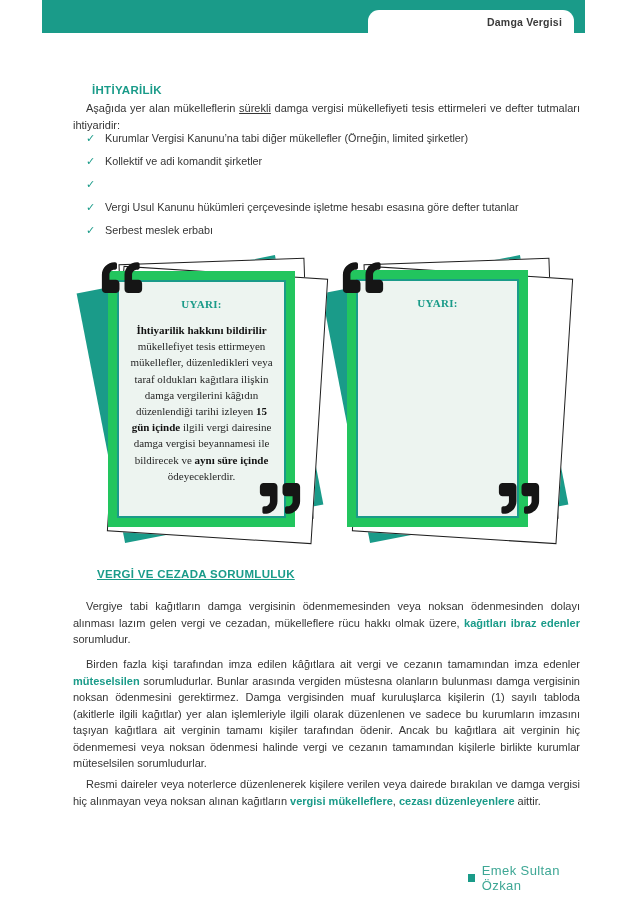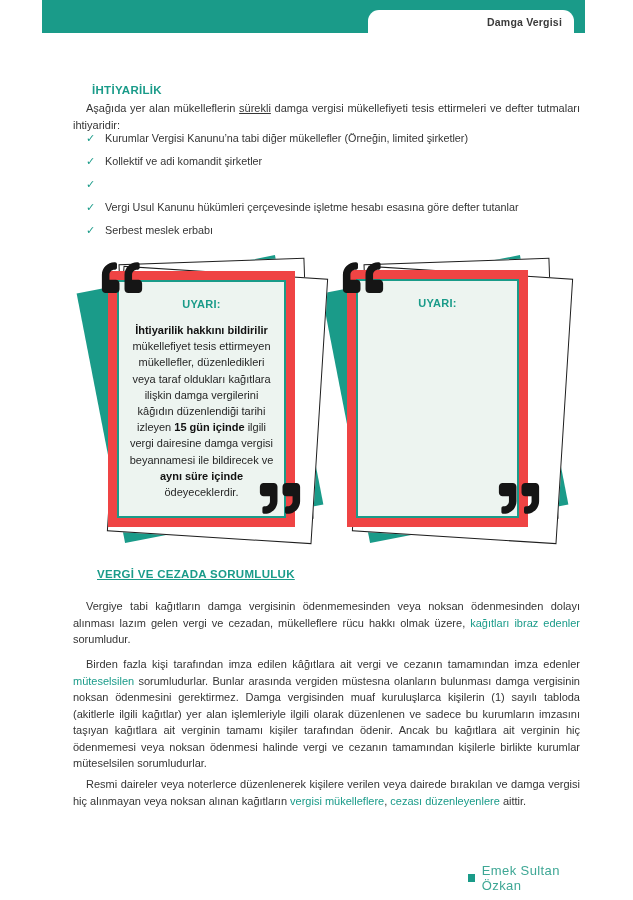--- a/index.html
+++ b/index.html
@@ -26,38 +26,38 @@
   .title-2{left:97px;top:568px;text-decoration:underline;}
 
   
   .para{position:absolute;left:63px;width:507px;margin:10px;font-size:11px;line-height:16.5px;
         text-align:justify;text-indent:13px;color:#353535;}
   .intro{top:90px;}
   .p1{top:588px;}
   .p2{top:646px;}
   .p3{top:766px;}
   .u{text-decoration:underline;}
-  .hl{color:#1a9b89;font-weight:normal;}
+  .hl{color:#1a9b89;font-weight:bold;}
 
   
   .checklist{position:absolute;left:86px;top:132px;list-style:none;margin:0;padding:0;}
   .checklist li{display:flex;align-items:flex-start;height:23px;font-size:10.8px;color:#353535;}
   .check-icon{color:#1a9b89;font-size:11px;width:19px;flex:0 0 19px;}
 
   
   .wbox{position:absolute;top:258px;width:240px;height:292px;}
   .wbox1{left:85px;}
   .wbox2{left:330px;}
   .sheet-teal{position:absolute;left:14px;top:14px;width:202px;height:254px;background:#1a9b89;
               transform:rotate(-11deg);z-index:1;}
   .sheet-black-a{position:absolute;left:38px;top:3px;right:16px;bottom:28px;background:#fff;
                  border:1.5px solid #1f1f1f;transform:rotate(-2deg);z-index:2;}
   .sheet-black-b{position:absolute;left:30px;top:14px;right:5px;bottom:12px;background:#fff;
                  border:1.5px solid #1f1f1f;transform:rotate(3.6deg);z-index:3;}
-  .wcard{position:absolute;left:23px;top:13px;width:187px;height:256px;background:#ef4444;z-index:4;}
+  .wcard{position:absolute;left:23px;top:13px;width:187px;height:256px;background:#22c55e;z-index:4;font-family:Liberation Serif, serif;}
   .wbox2 .wcard{left:17px;width:181px;height:257px;top:12px;}
   .wpanel{position:absolute;left:9px;top:9px;right:9px;bottom:9px;border:2px solid #1a9b89;
           background:#edf4f0;box-sizing:border-box;padding:12px 9px;text-align:center;}
   .uyari{font-size:11px;font-weight:bold;color:#1a9b89;letter-spacing:.3px;margin:4px 0 12px 0;}
   .wtext{font-size:11px;line-height:16.2px;color:#262626;}
   .wtext b{color:#111;}
   .q{position:absolute;z-index:5;line-height:0;}
   .q svg{display:block;}
   .q-open{left:16px;top:2px;}
   .q-close{right:24px;bottom:34px;}

